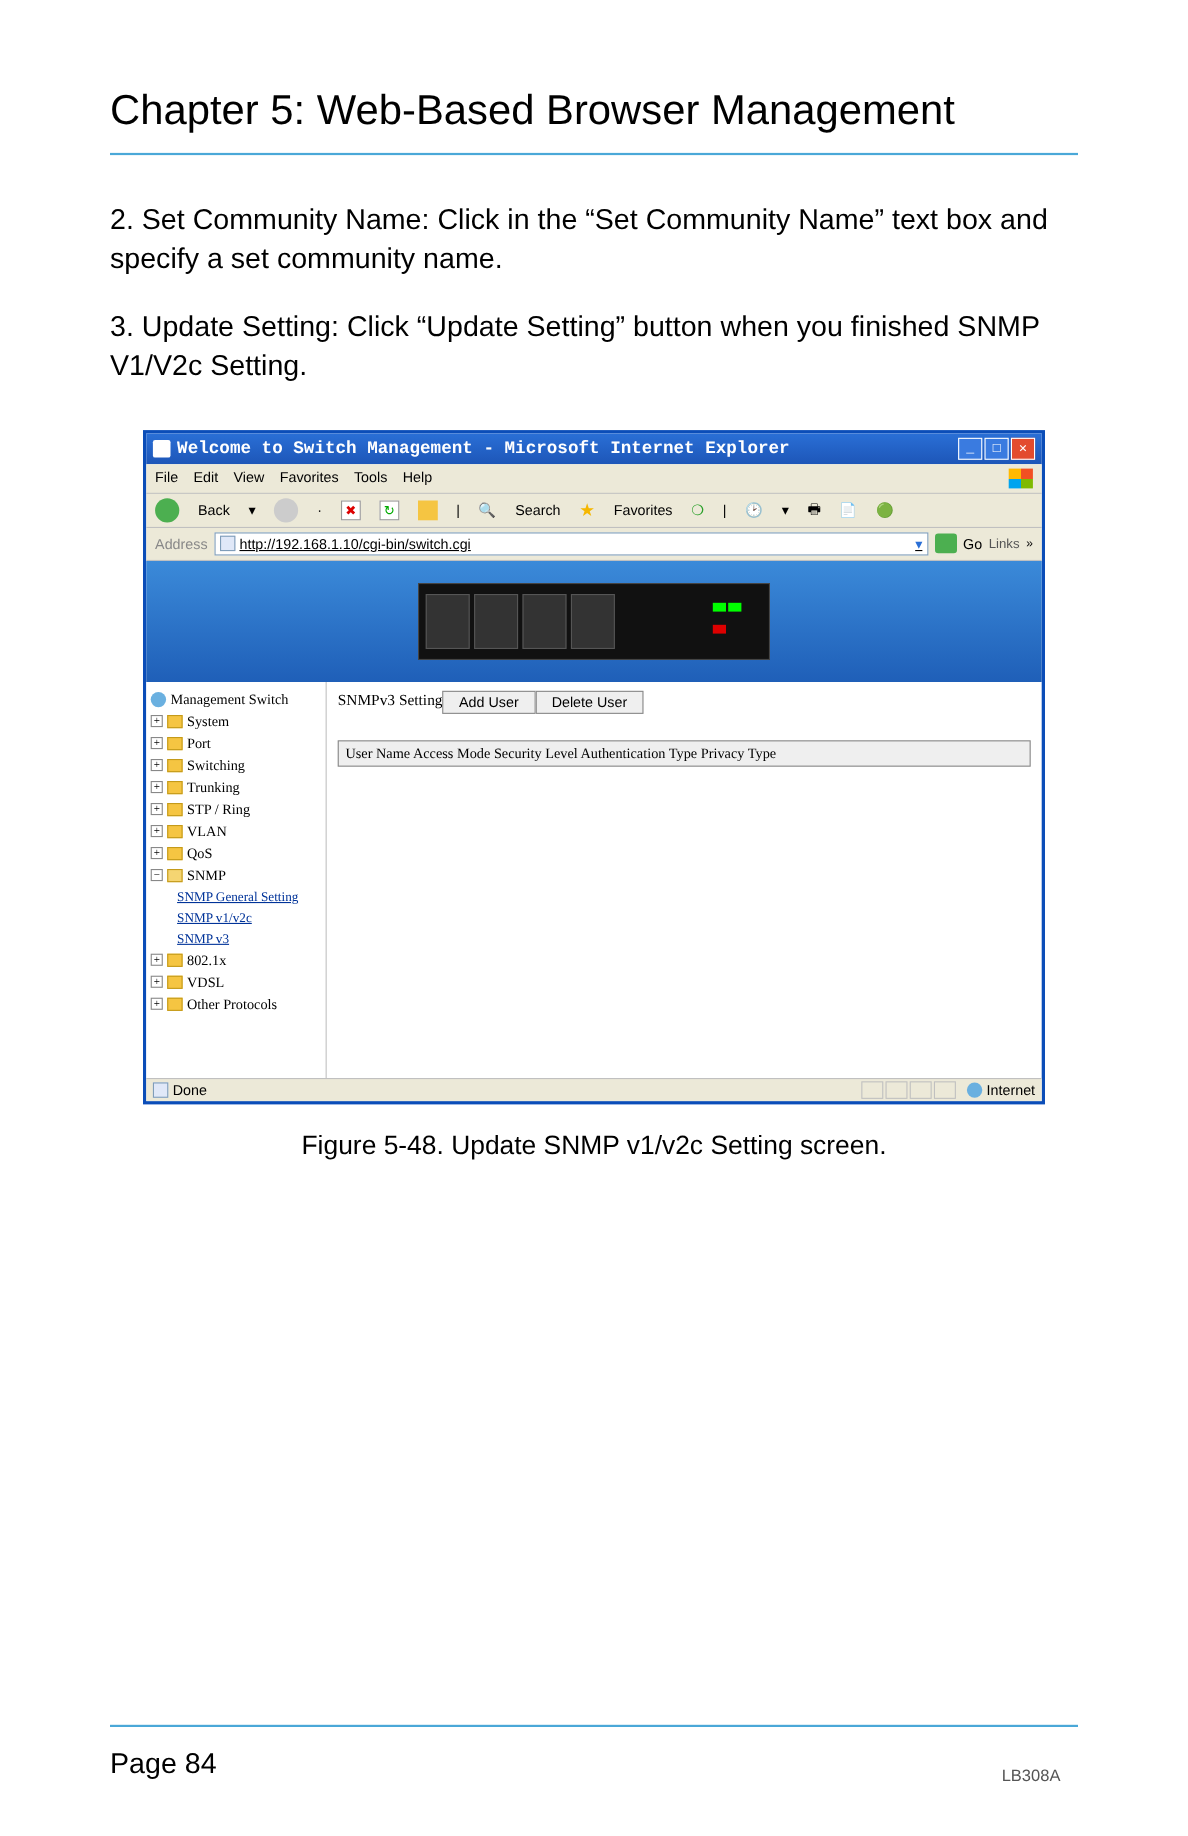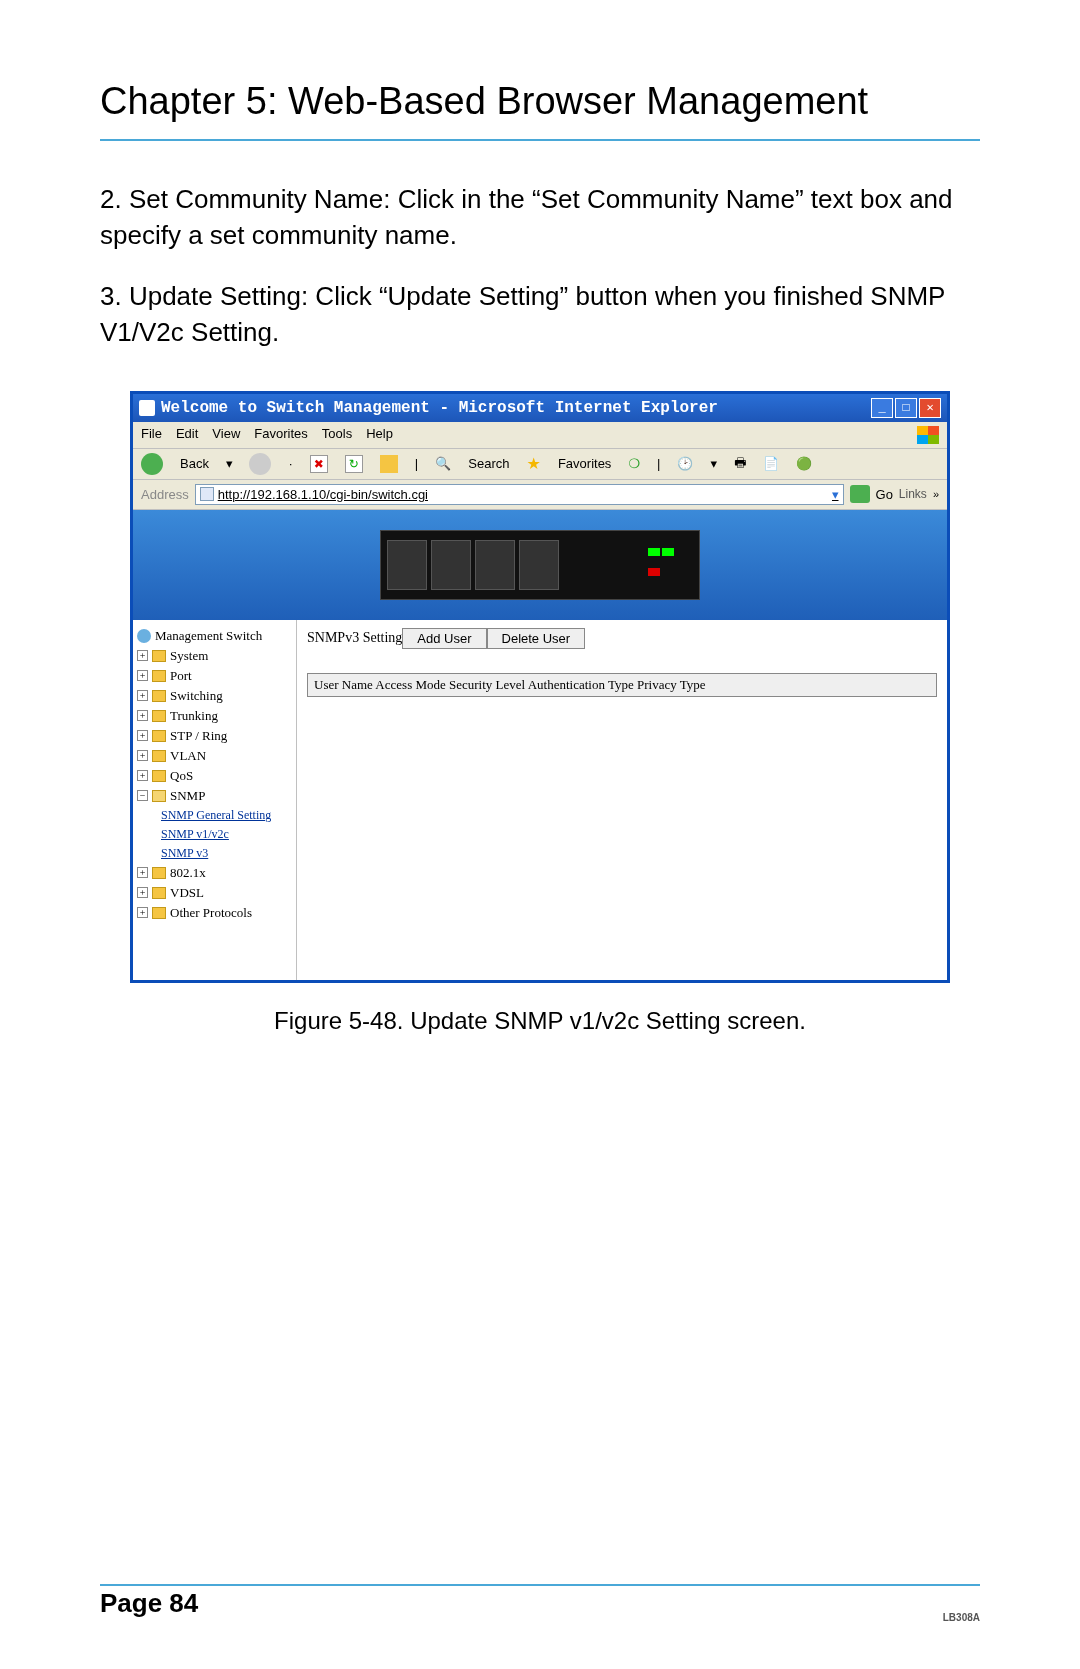--- a/index.html
+++ b/index.html
@@ -122,26 +122,26 @@
   }
   .status-left { display:flex; align-items:center; gap:4px; }
   .status-segs { display:flex; gap:2px; }
   .status-seg { width:20px; height:16px; border:1px solid #c0c0c0; }
   .status-right { display:flex; align-items:center; gap:4px; padding-left:10px; }
   .caption {
     text-align:center; font-size:24px; margin-top:24px;
   }
   .footer {
     position:absolute; bottom:50px; left:100px; right:100px;
-    border-top:2px solid #4aa8d8; padding-top:2px;
-    display:flex; align-items:center; font-size:26px;font-weight:bold;
+    border-top:2px solid #4aa8d8; padding-top:18px;
+    display:flex; align-items:center; font-size:26px;
   }
   .footer .page { width:180px; }
   .footer .center { flex:1; text-align:center; }
-  .footer .code { font-size:10px; color:#555; position:absolute; right:0; bottom:-4px; }
+  .footer .code { font-size:15px; color:#555; position:absolute; right:16px; bottom:-4px; }
   .win-logo {
     width:22px; height:18px;
     background: conic-gradient(#f25022 0 25%, #7fba00 0 50%, #00a4ef 0 75%, #ffb900 0 100%);
     display:inline-block;
   }
   .star { color:#f5b700; font-size:16px; }
   .links-lbl { font-size:12px; color:#555; }
 </style>
 </head>
 <body>
@@ -308,20 +308,38 @@
       <div class="main-panel">
         <div class="panel-row">
           <span>SNMPv3 Setting</span>
           <button class="panel-btn">Add User</button>
           <button class="panel-btn">Delete User</button>
         </div>
         <div class="table-header">User Name Access Mode Security Level Authentication Type Privacy Type</div>
       </div>
     </div>
 
+    <div class="statusbar">
+      <div class="status-left">
+        <span class="ie-page-icon"></span>
+        <span>Done</span>
+      </div>
+      <div style="display:flex; align-items:center;">
+        <div class="status-segs">
+          <div class="status-seg"></div>
+            <div class="status-seg"></div>
+            <div class="status-seg"></div>
+            <div class="status-seg"></div>
+        </div>
+        <div class="status-right">
+          <span class="globe"></span>
+          <span>Internet</span>
+        </div>
+      </div>
+    </div>
 
   </div>
 
   <div class="caption">Figure 5-48. Update SNMP v1/v2c Setting screen.</div>
 </div>
 
 <div class="footer">
   <div class="page">Page 84</div>
   <div class="code">LB308A</div>
 </div>

